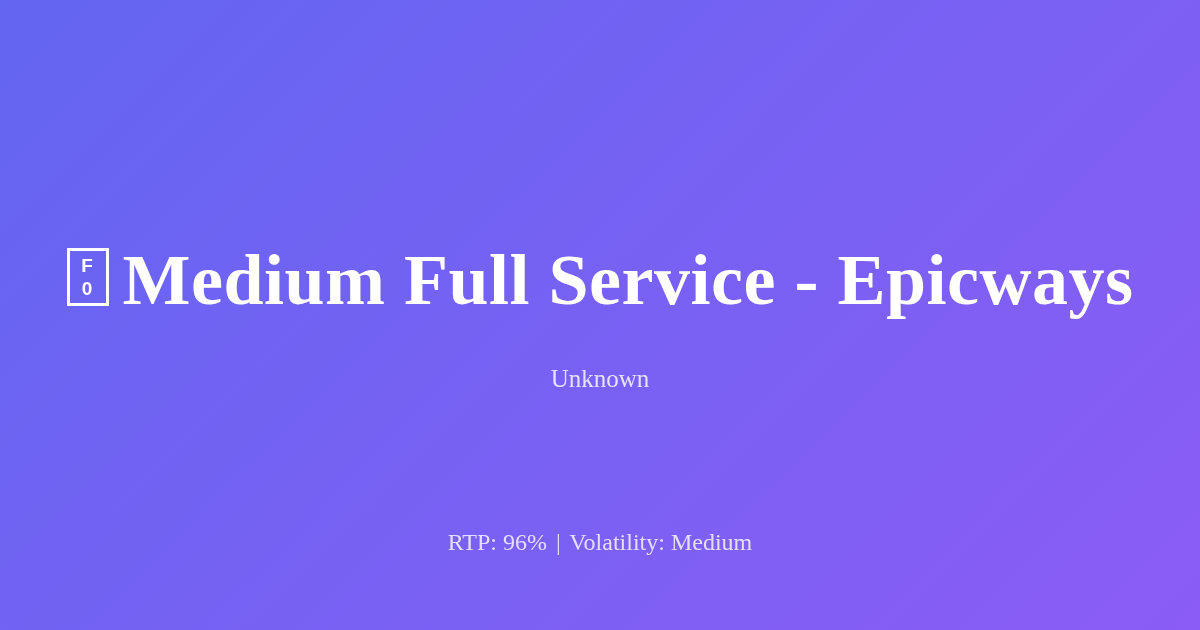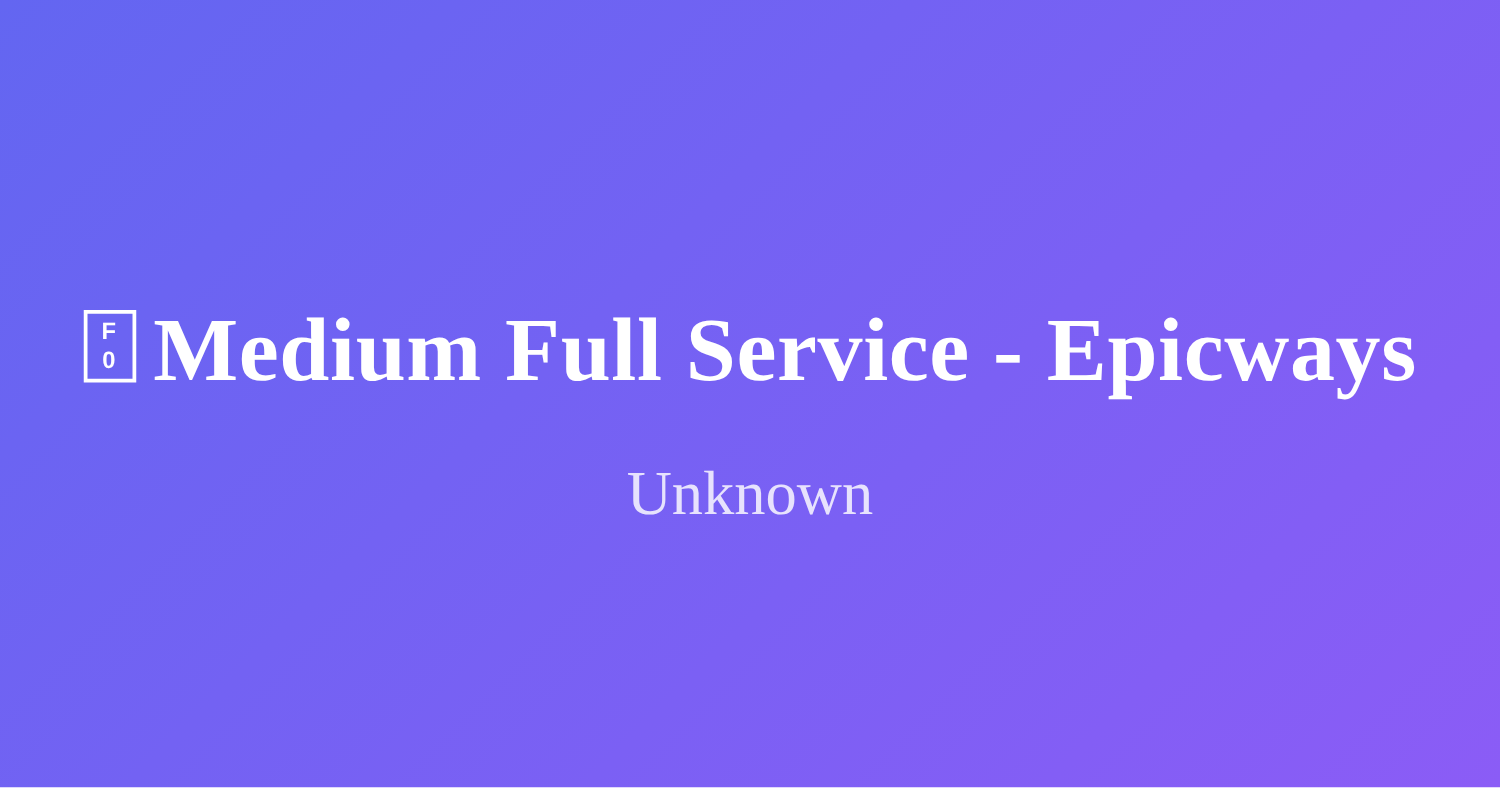--- a/index.html
+++ b/index.html
@@ -77,21 +77,21 @@
   }
 
   
   .subtitle {
     position: absolute;
     top: 364px;
     left: 0;
     width: 1200px;
     text-align: center;
     font-family: "Liberation Serif", "DejaVu Serif", serif;
-    font-size: 50px;
+    font-size: 25px;
     font-weight: normal;
     line-height: 1.2;
     color: rgba(255, 255, 255, 0.82);
   }
 
   
   .meta {
     position: absolute;
     top: 527px;
     left: 0;
@@ -113,14 +113,20 @@
 
   <div class="title-row">
     <h1 class="game-title"><span class="tofu-glyph"><span class="tofu-col">
             <span>F</span>
             <span>0</span>
           </span></span><span>Medium Full Service - Epicways</span></h1>
   </div>
 
   <div class="subtitle">Unknown</div>
 
+  <div class="meta"><span>RTP:</span>
+    <span>96%</span>
+    <span class="sep">|</span>
+    <span>Volatility:</span>
+    <span>Medium</span>
+  </div>
 
 </div>
 
 </body></html>

